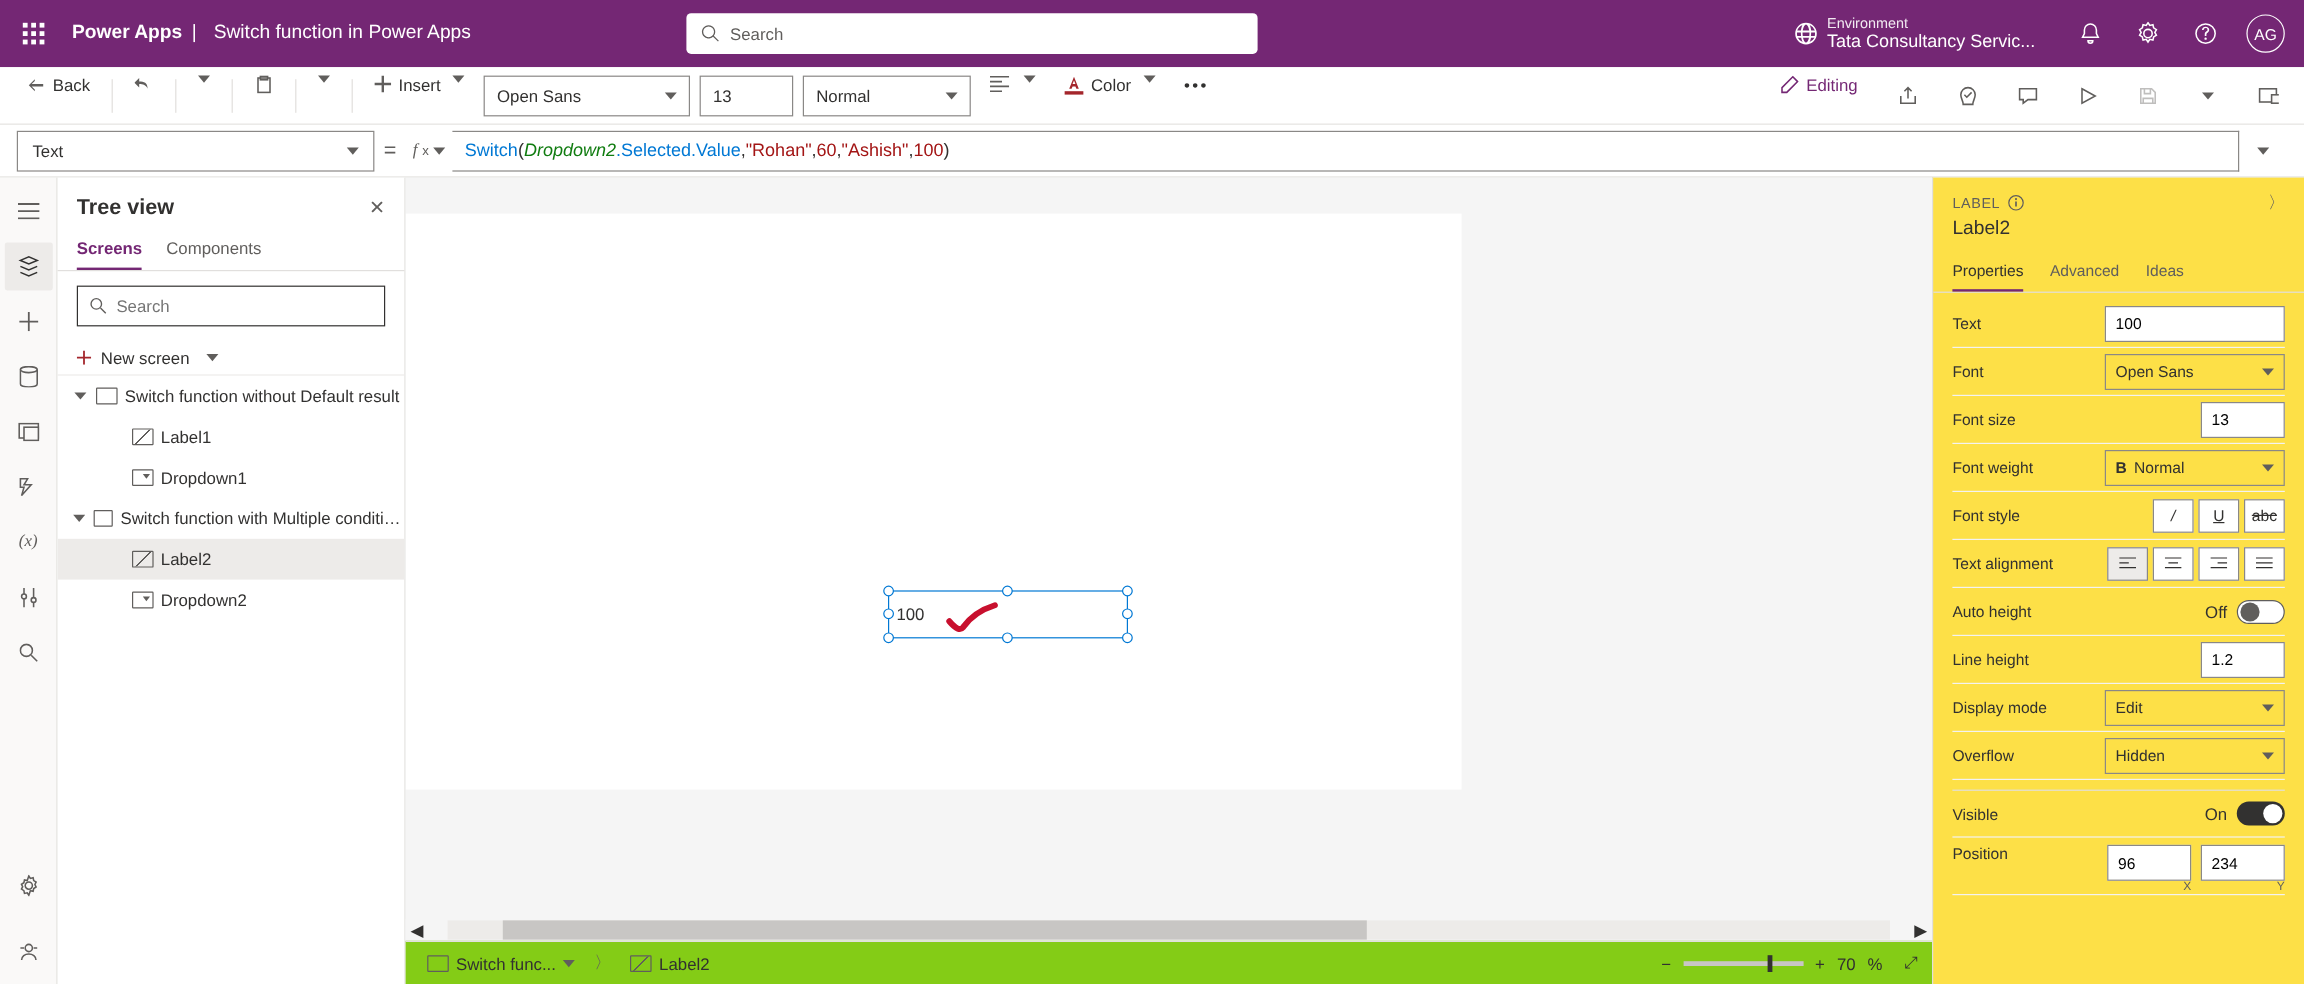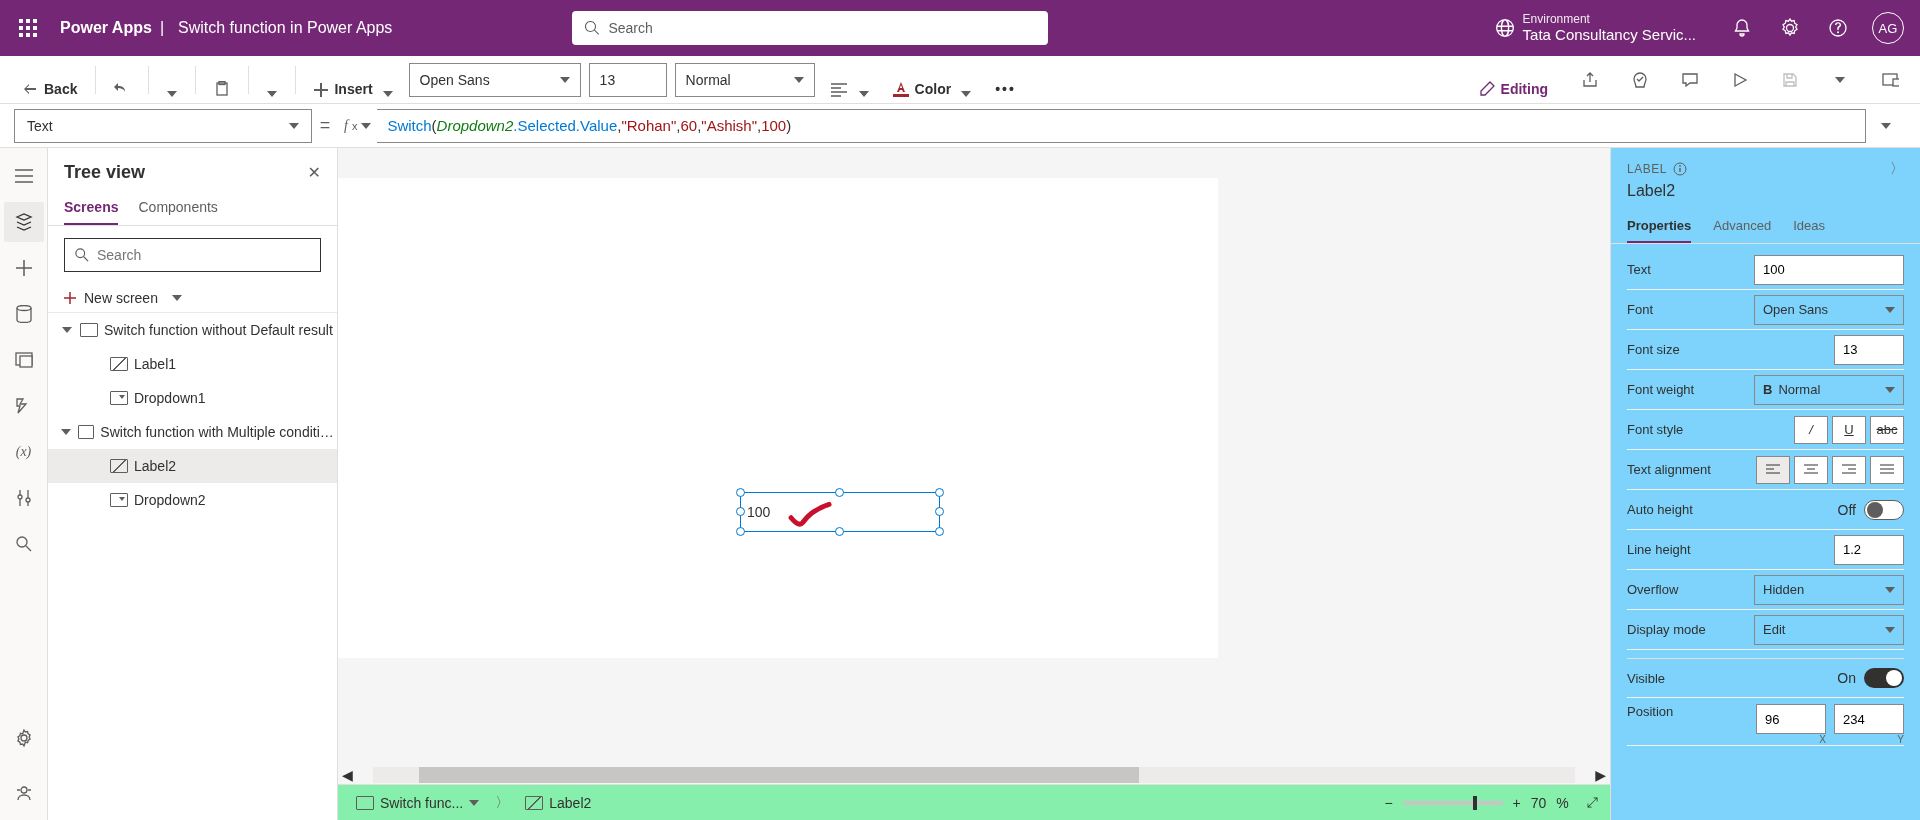--- a/index.html
+++ b/index.html
@@ -17,21 +17,21 @@
 .header-right { margin-left: auto; display: flex; align-items: center; gap: 4px; }
 .env-block { display: flex; align-items: center; margin-right: 20px; }
 .env-text { display:flex; flex-direction:column; line-height:1.2; margin-left:8px; }
 .env-text .lbl { font-size: 12px; opacity: 0.9; }
 .env-text .val { font-size: 15px; }
 .hicon { width: 44px; height: 44px; display: flex; align-items: center; justify-content: center; cursor: pointer; }
 .avatar { width: 32px; height: 32px; border-radius: 50%; border: 1px solid white; display:flex; align-items:center; justify-content:center; font-size:13px; margin: 0 8px; }
 
 
 .toolbar { height: 48px; background: white; border-bottom: 1px solid #e1dfdd; display:flex; align-items:center; padding: 0 14px; gap: 8px; }
-.tbtn { display:flex; align-items:flex-end; gap:6px; height:34px; padding:0 8px; cursor:pointer; color:#323130;font-weight:bold; }
+.tbtn { display:flex; align-items:flex-start; gap:6px; height:34px; padding:0 8px; cursor:pointer; color:#323130; }
 .divider { width:1px; height:28px; background:#e1dfdd; margin:0 2px; }
 .select-box { height:34px; border:1px solid #8a8886; padding:0 10px; display:flex; align-items:center; justify-content:space-between; background:white; cursor:pointer; }
 .font-name { width:172px; }
 .font-size-box { width:78px; }
 .font-weight-box { width:140px; }
 .toolbar-right { margin-left:auto; display:flex; align-items:center; gap:18px; }
 .ticon { width:32px; height:32px; display:flex; align-items:center; justify-content:center; cursor:pointer; color:#605e5c; }
 
 
 .formula-row { height:44px; background:white; border-bottom:1px solid #e1dfdd; display:flex; align-items:center; padding:0 14px; }
@@ -82,35 +82,35 @@
 .hd-bl{bottom:-5px;left:-5px;} .hd-bm{bottom:-5px;left:calc(50% - 5px);} .hd-br{bottom:-5px;right:-5px;}
 .checkmark { position:absolute; left:450px; top:354px; color:#c00; font-size:28px; font-weight:bold; pointer-events:none; transform:rotate(-5deg); }
 .canvas-dd { position:absolute; left:698px; top:348px; width:236px; height:32px; border:2px solid #003e7e; display:flex; align-items:center; background:white; }
 .canvas-dd .ddtext { flex:1; padding:0 8px; font-size:14px; }
 .canvas-dd .ddbtn { width:28px; height:100%; background:#003e7e; display:flex; align-items:center; justify-content:center; color:white; }
 
 .canvas-scroll-h { height:18px; background:#f5f5f5; display:flex; align-items:center; }
 .scroll-track { flex:1; height:16px; background:#edebe9; position:relative; margin:0 16px; }
 .scroll-thumb { position:absolute; left:46px; width:720px; height:16px; background:#c8c6c4; }
 
-.breadcrumb { height:36px; border-top:1px solid #e1dfdd; background:#86efac; display:flex; align-items:center; padding:0 12px; gap:10px; }
+.breadcrumb { height:36px; border-top:1px solid #e1dfdd; background:#84cc16; display:flex; align-items:center; padding:0 12px; gap:10px; }
 .bc-item { display:flex; align-items:center; gap:6px; cursor:pointer; padding:4px 6px; max-width:150px; white-space:nowrap; overflow:hidden; text-overflow:ellipsis; }
 .bc-sep { color:#605e5c; }
 .zoom-ctrl { margin-left:auto; display:flex; align-items:center; gap:10px; }
 .zoom-slider { width:100px; height:4px; background:#c8c6c4; position:relative; }
 .zoom-slider::after { content:''; position:absolute; left:70%; top:-5px; width:4px; height:14px; background:#323130; }
 
 
-.prop-panel { width:310px; background:#7dd3fc; border-left:1px solid #e1dfdd; display:flex; flex-direction:column; overflow-y:auto; }
+.prop-panel { width:310px; background:#fde047; border-left:1px solid #e1dfdd; display:flex; flex-direction:column; overflow-y:auto; }
 .prop-header { padding:12px 16px 4px; display:flex; align-items:center; justify-content:space-between; }
 .prop-type { font-size:12px; color:#605e5c; letter-spacing:0.5px; display:flex; align-items:center; gap:6px; }
 .prop-name { padding:0 16px 10px; font-size:16px; }
 .prop-tabs { display:flex; gap:22px; padding:0 16px; border-bottom:1px solid #e1dfdd; }
 .prop-tab { padding:8px 0; font-size:13px; color:#605e5c; cursor:pointer; border-bottom:2px solid transparent; }
-.prop-tab.active { color:#323130; border-bottom-color:#742774; font-weight:700; }
+.prop-tab.active { color:#323130; border-bottom-color:#742774; font-weight:400; }
 .prop-body { padding:6px 16px; }
 .prop-row { display:flex; align-items:center; justify-content:space-between; min-height:40px; border-bottom:1px solid #f3f2f1; }
 .prop-row label { font-size:13px; color:#323130; }
 .prop-input { width:150px; height:30px; border:1px solid #8a8886; padding:0 8px; font-size:13px; }
 .prop-input.small { width:70px; }
 .prop-select2 { width:150px; height:30px; border:1px solid #8a8886; display:flex; align-items:center; justify-content:space-between; padding:0 8px; font-size:13px; cursor:pointer; }
 .btn-group { display:flex; gap:4px; }
 .btn-group .bg-btn { width:34px; height:28px; border:1px solid #8a8886; display:flex; align-items:center; justify-content:center; cursor:pointer; font-size:13px; background:white; }
 .btn-group .bg-btn.active { background:#edebe9; }
 .toggle { width:40px; height:20px; background:#323130; border-radius:10px; position:relative; cursor:pointer; }
@@ -575,30 +575,30 @@
         <div class="toggle-wrap">
             <span>Off</span>
             <div class="toggle off"></div>
           </div>
       </div>
       <div class="prop-row">
           <label>Line height</label>
           <input class="prop-input small" value="1.2" style="">
         </div>
       <div class="prop-row">
+          <label>Display mode</label>
+          <div class="prop-select2">
+            <span>Edit</span>
+            <span class="chev-d"></span>
+          </div>
+        </div>
+      <div class="prop-row">
           <label>Overflow</label>
           <div class="prop-select2">
             <span>Hidden</span>
-            <span class="chev-d"></span>
-          </div>
-        </div>
-      <div class="prop-row">
-          <label>Display mode</label>
-          <div class="prop-select2">
-            <span>Edit</span>
             <span class="chev-d"></span>
           </div>
         </div>
       <div class="prop-row" style="border-top:1px solid #e1dfdd;margin-top:8px;">
           <label>Visible</label>
         <div class="toggle-wrap">
             <span>On</span>
             <div class="toggle"></div>
           </div>
       </div>

